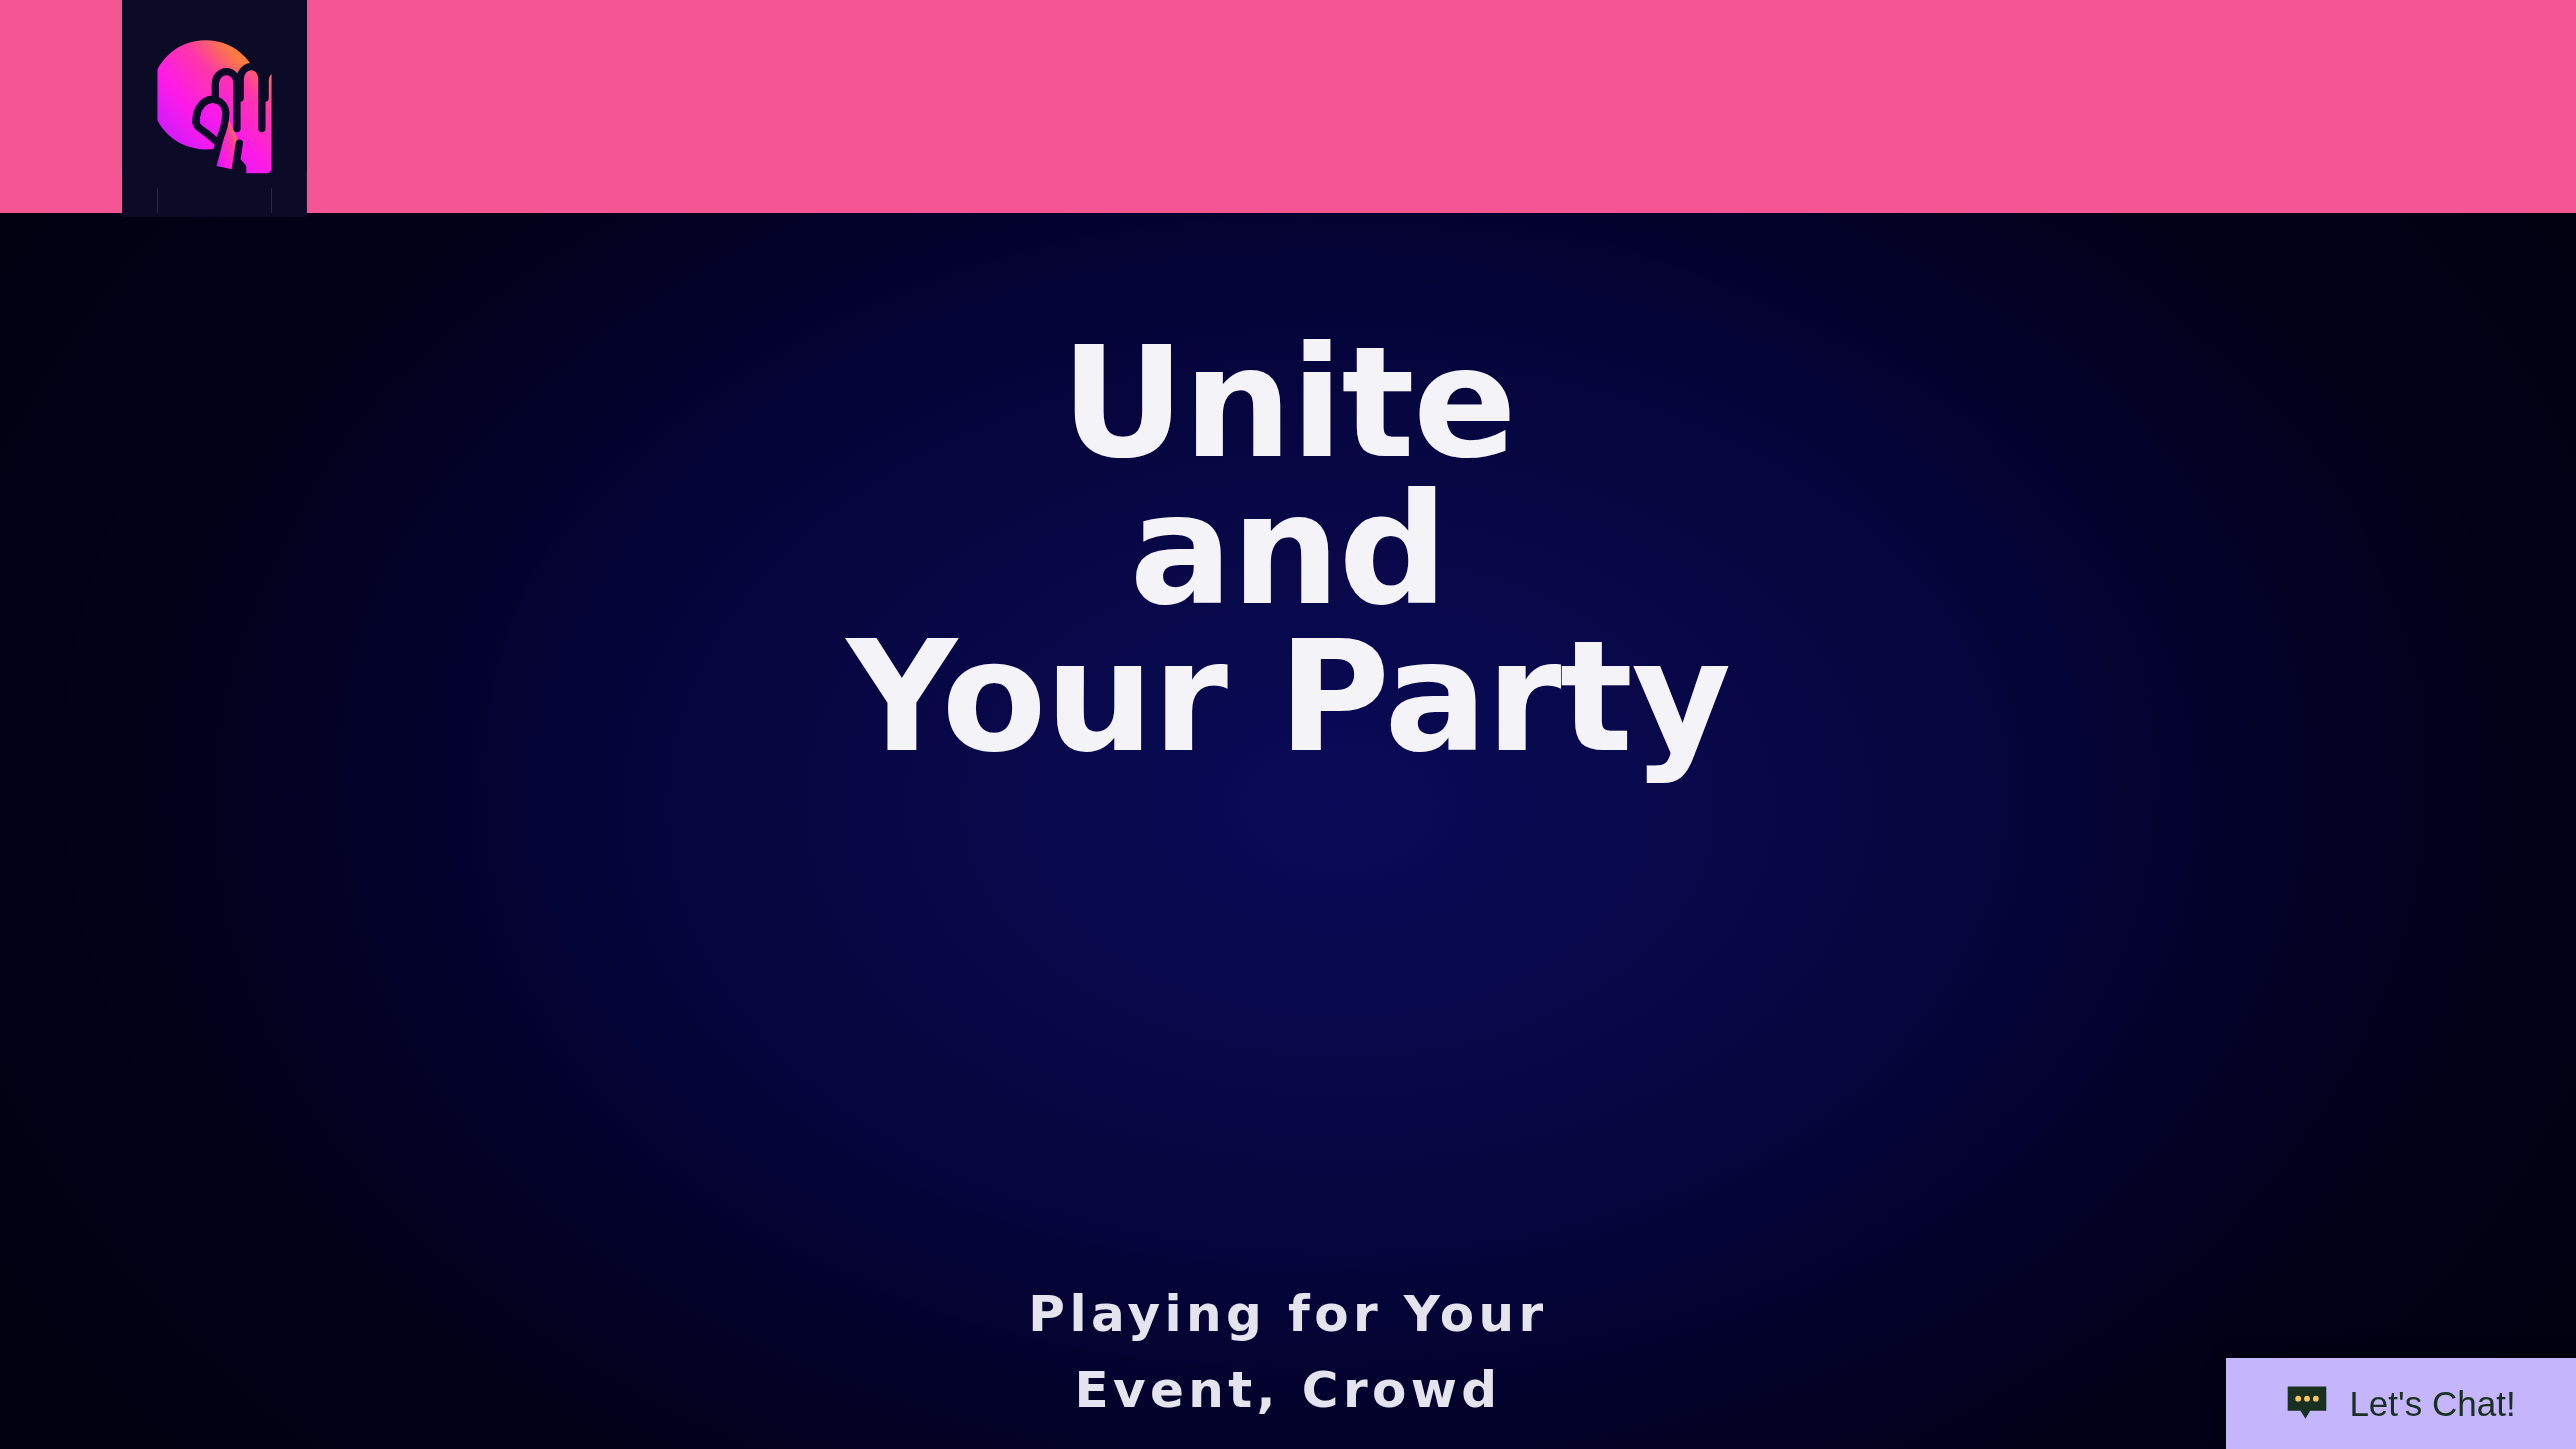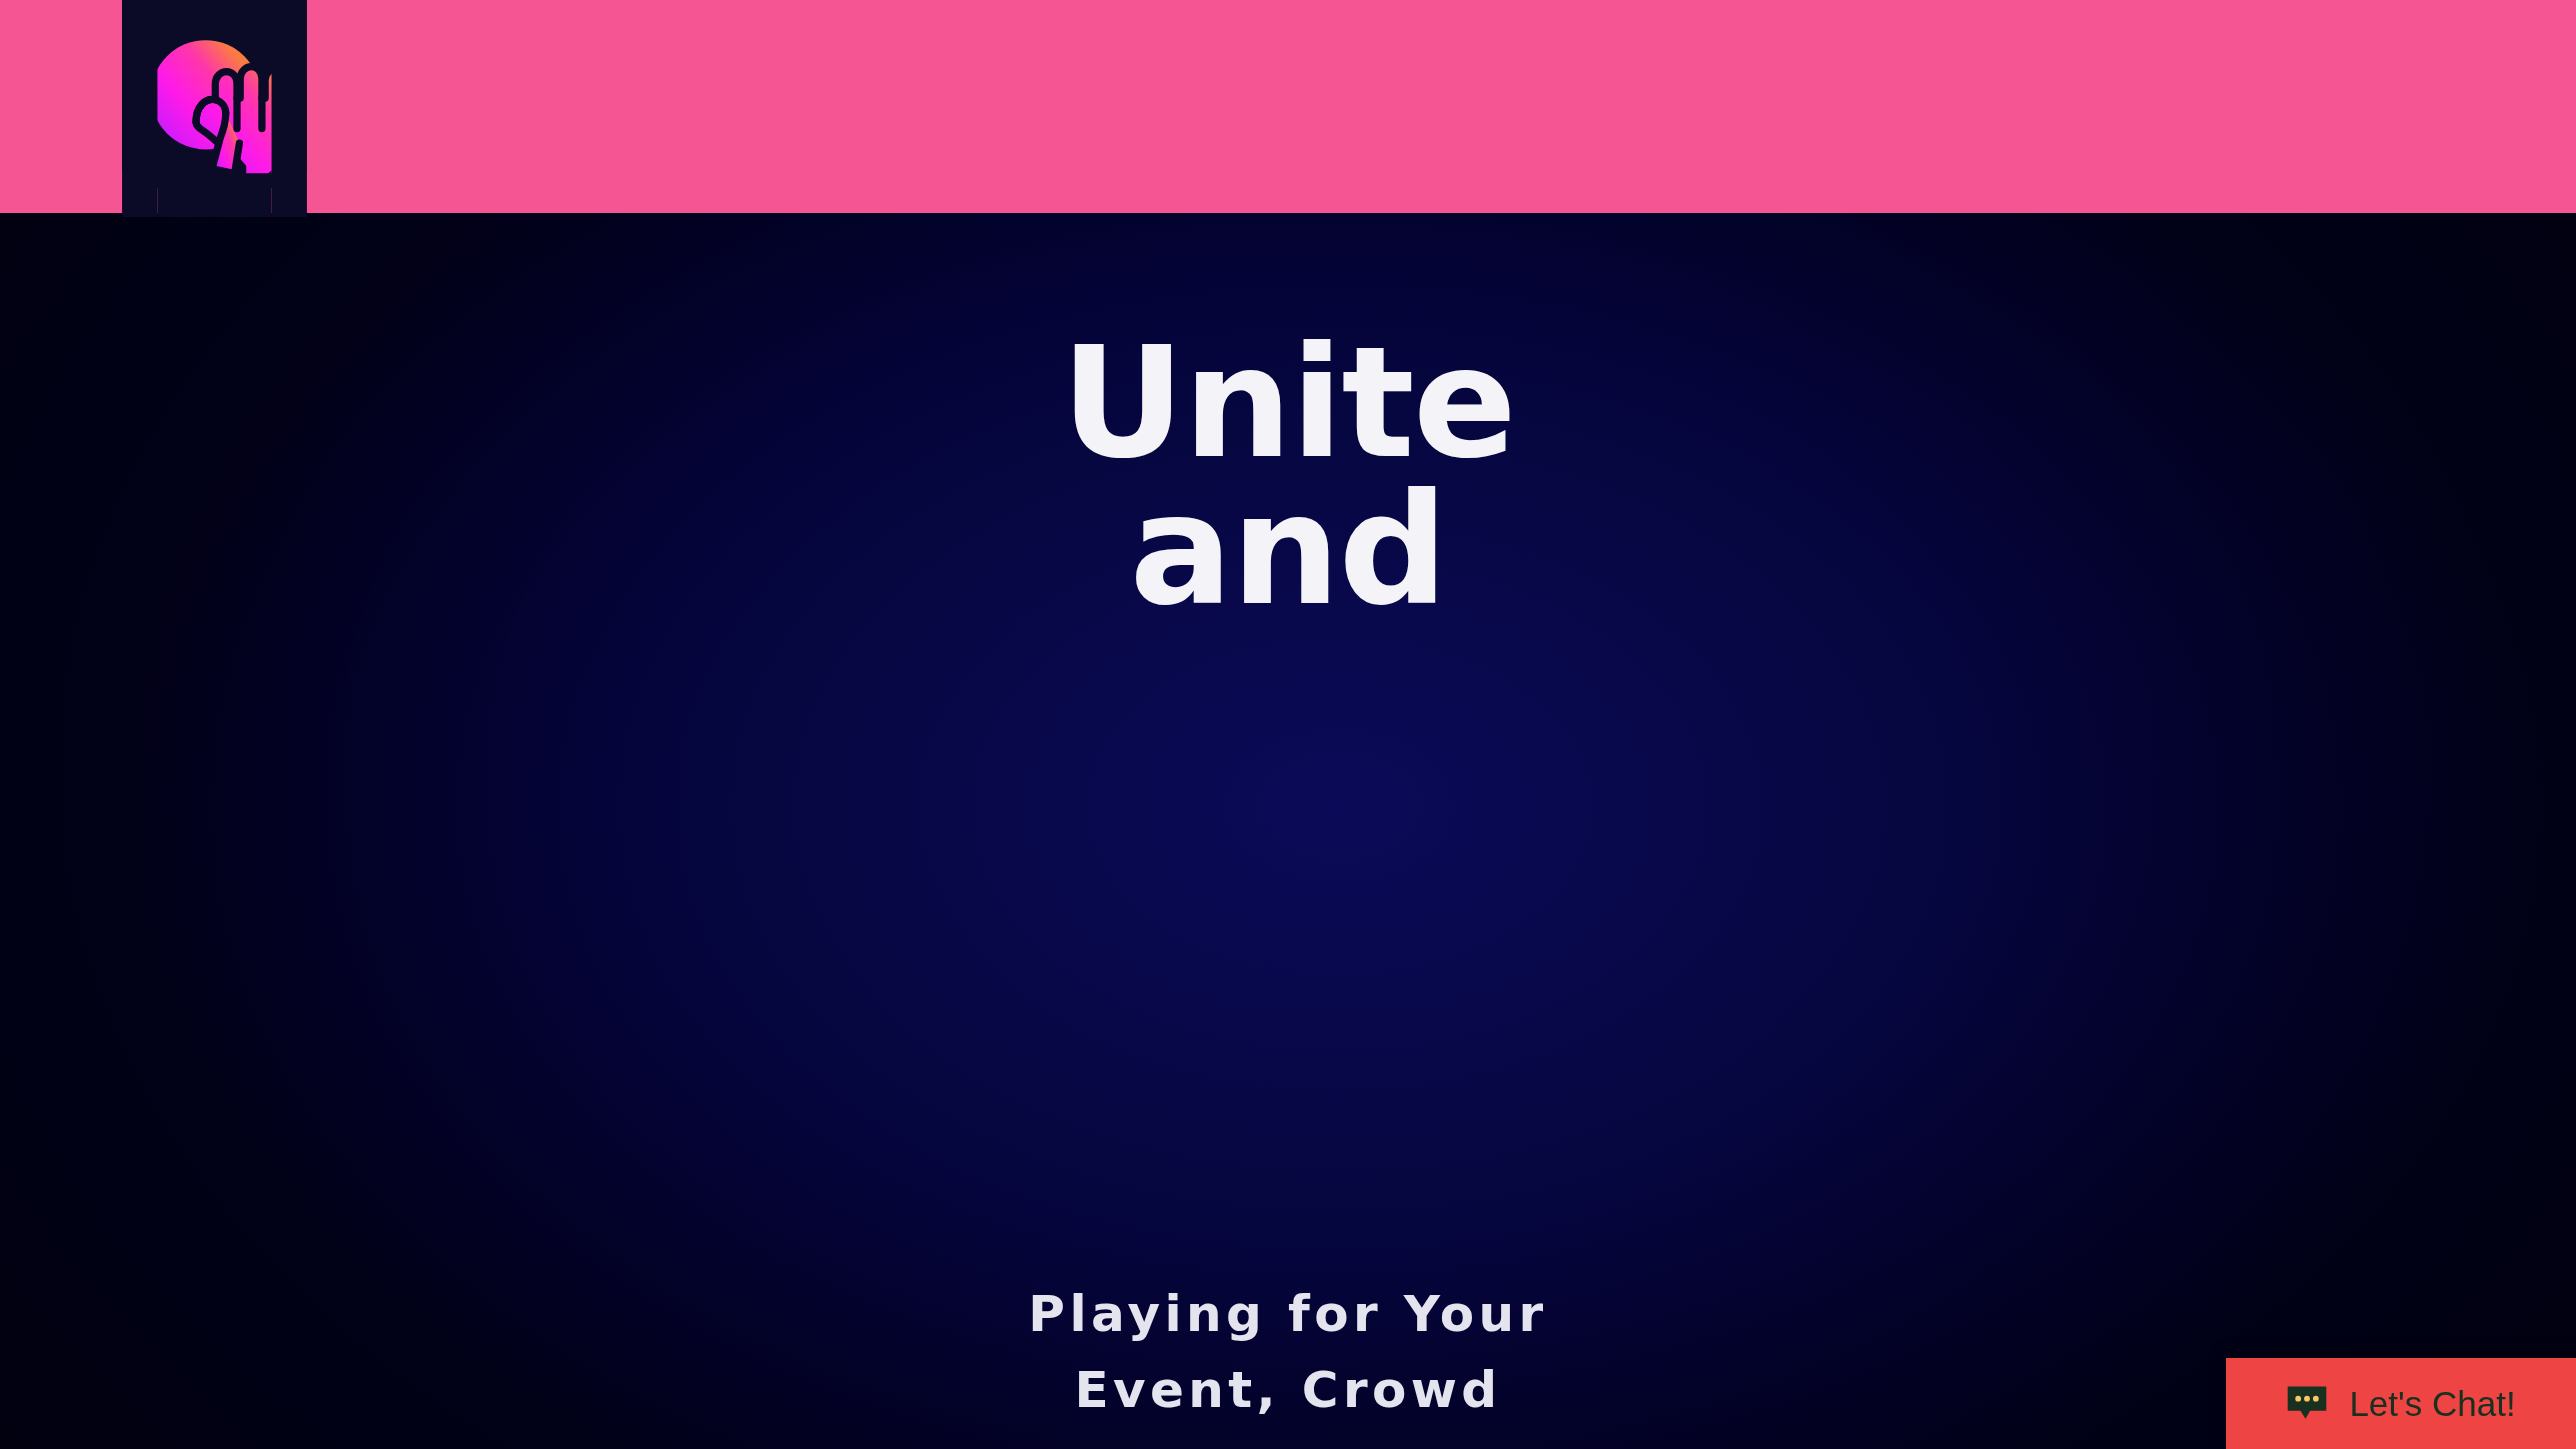--- a/index.html
+++ b/index.html
@@ -203,21 +203,21 @@
     line-height:1.52;
     letter-spacing:4.4px;
   }
   .subhead span { display:block; }
 
   
   .chat {
     position:absolute;
     left:2226px; top:1358px;
     width:350px; height:91px;
-    background:#ef4444;
+    background:#c4b5fd;
     display:flex;
     align-items:center;
     justify-content:center;
     gap:21px;
     z-index:40;
     cursor:pointer;
     box-shadow:0 -3.2px 17.7px rgba(0,0,0,0.30);
   }
   .chat-icon { width:42px; height:37px; flex:none; }
   .chat-icon svg { display:block; }
@@ -234,20 +234,21 @@
 <div id="page">
 
   <div class="hero">
     <div class="hero-vignette"></div>
   </div>
 
   <div class="hero-inner" style="top:213px;margin-top:8px;">
     <div class="headline">
       <span>Unite</span>
       <span>and</span>
+      <span>Your Party</span>
     </div>
     <div class="subhead">
       <span>Playing for Your</span>
       <span>Event, Crowd</span>
 
     </div>
   </div>
 
   <div class="header"></div>
 

